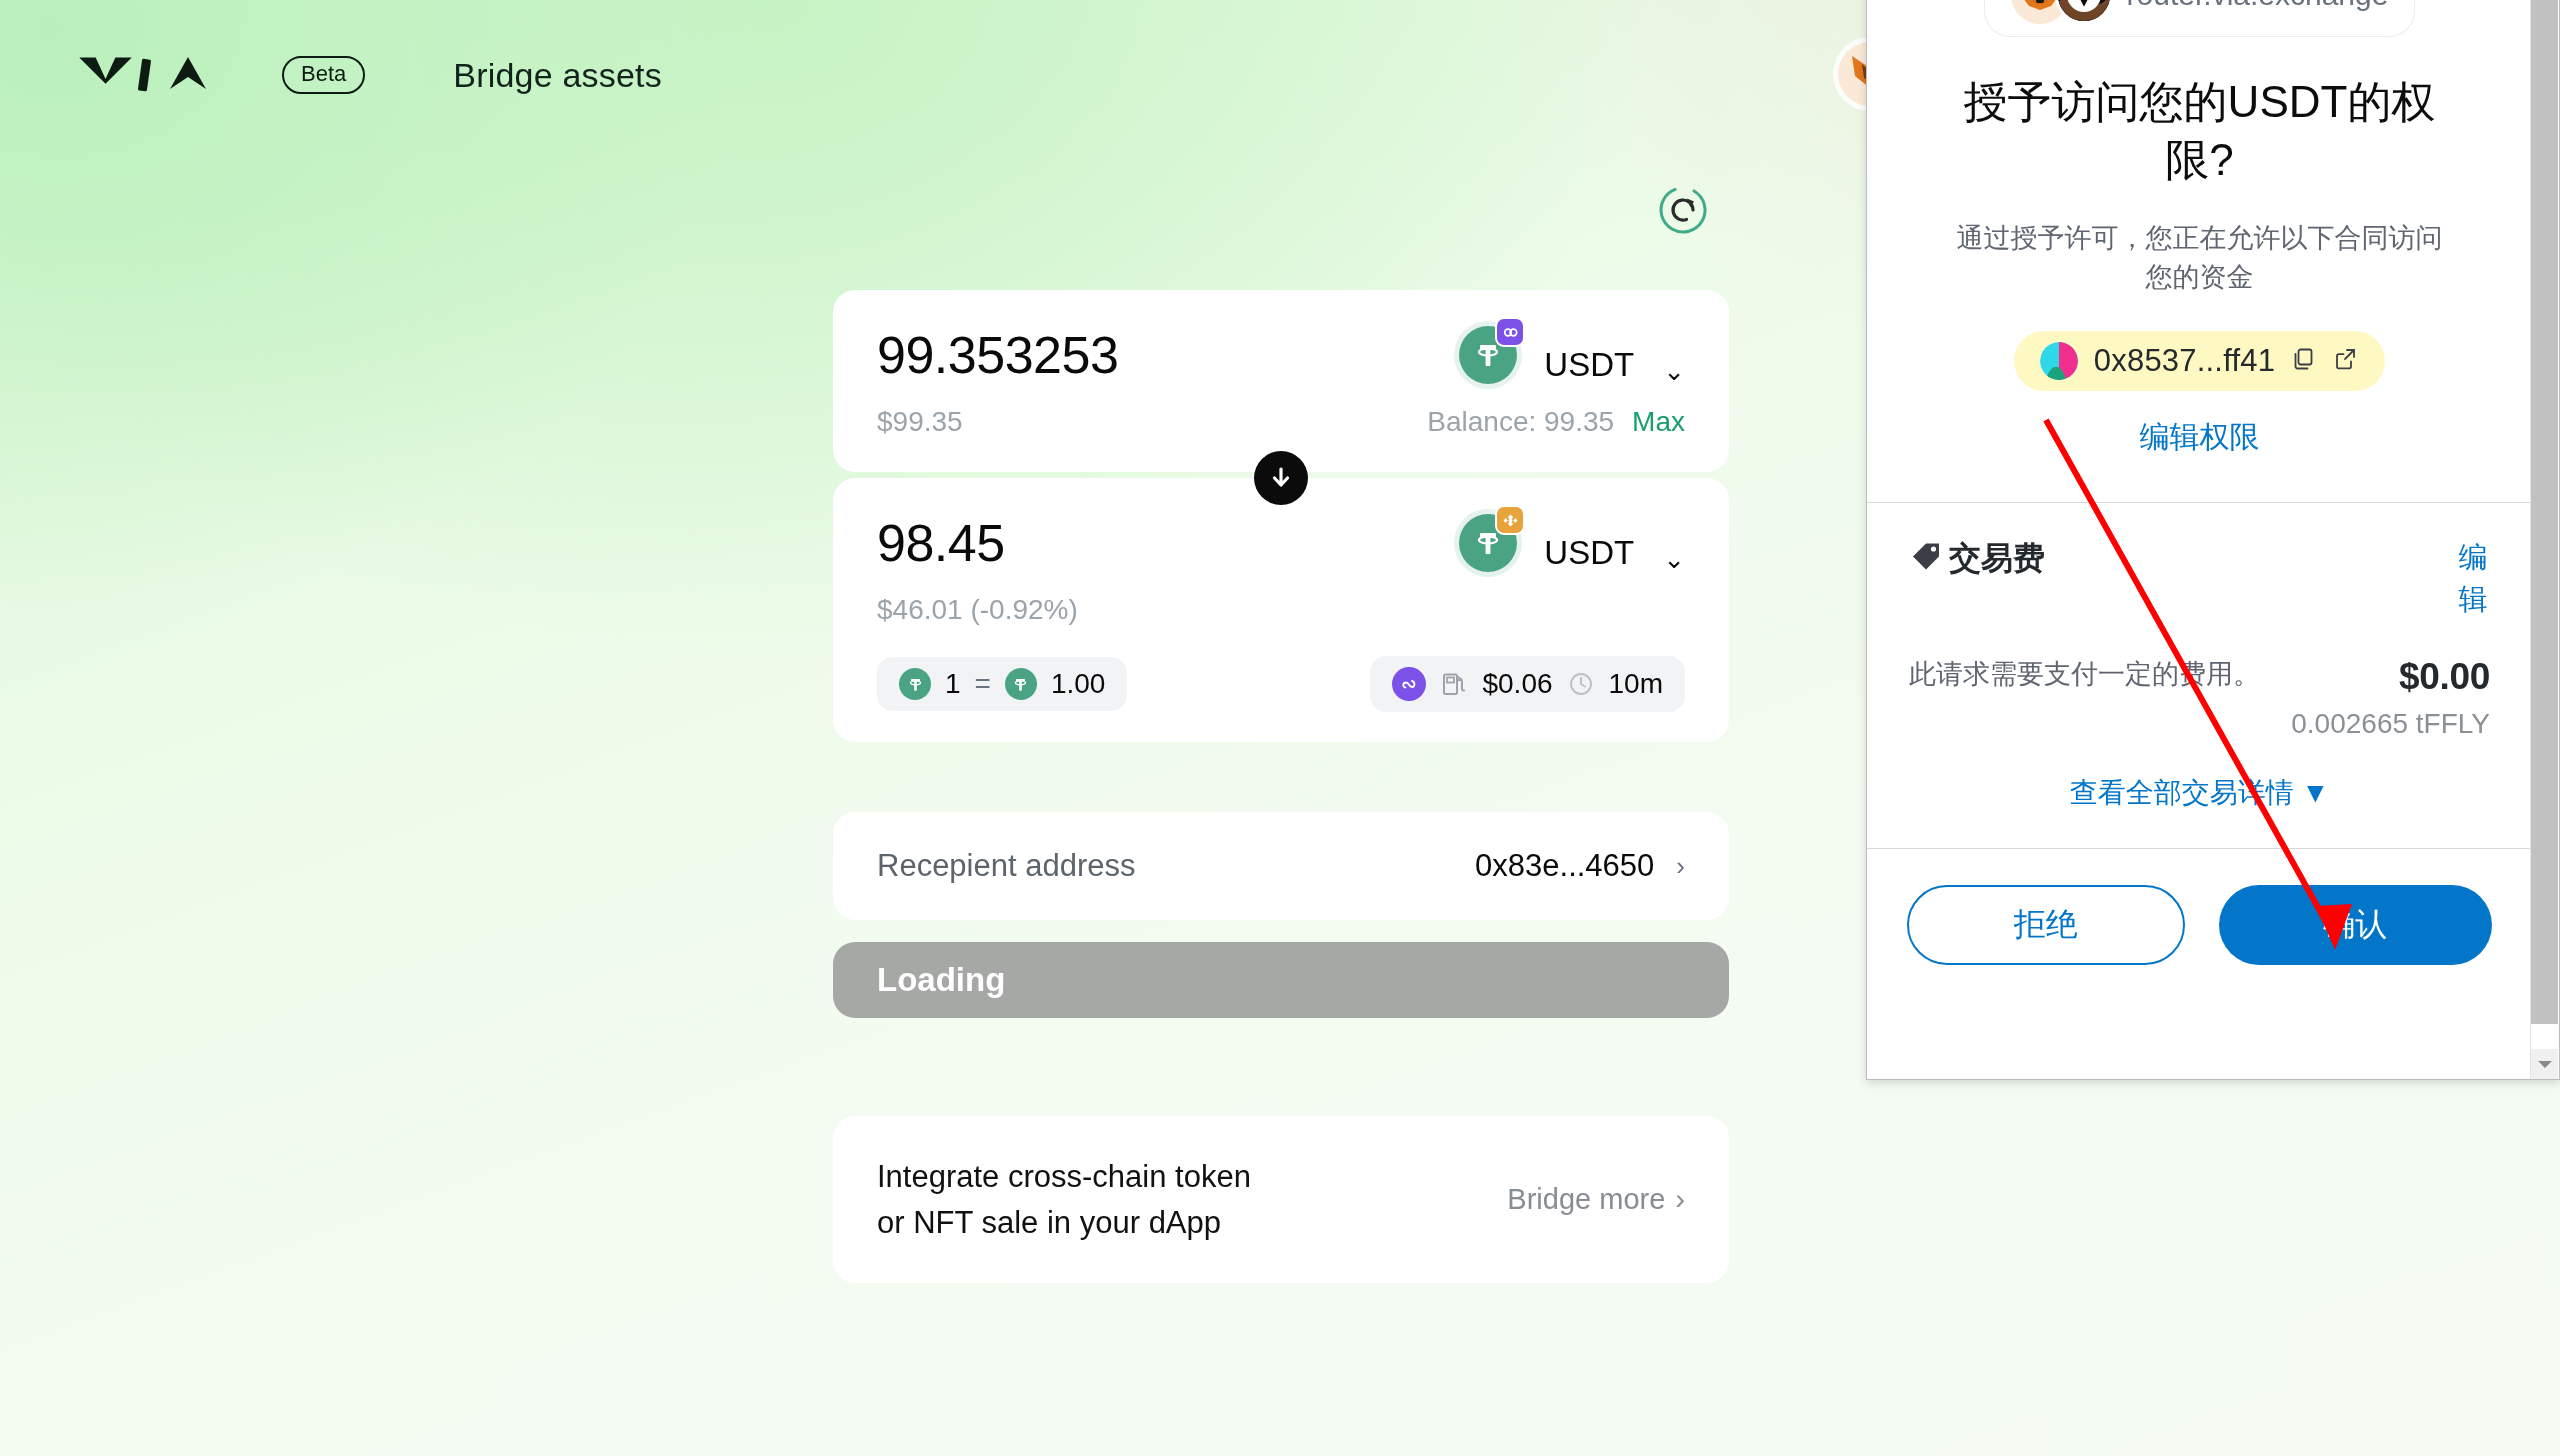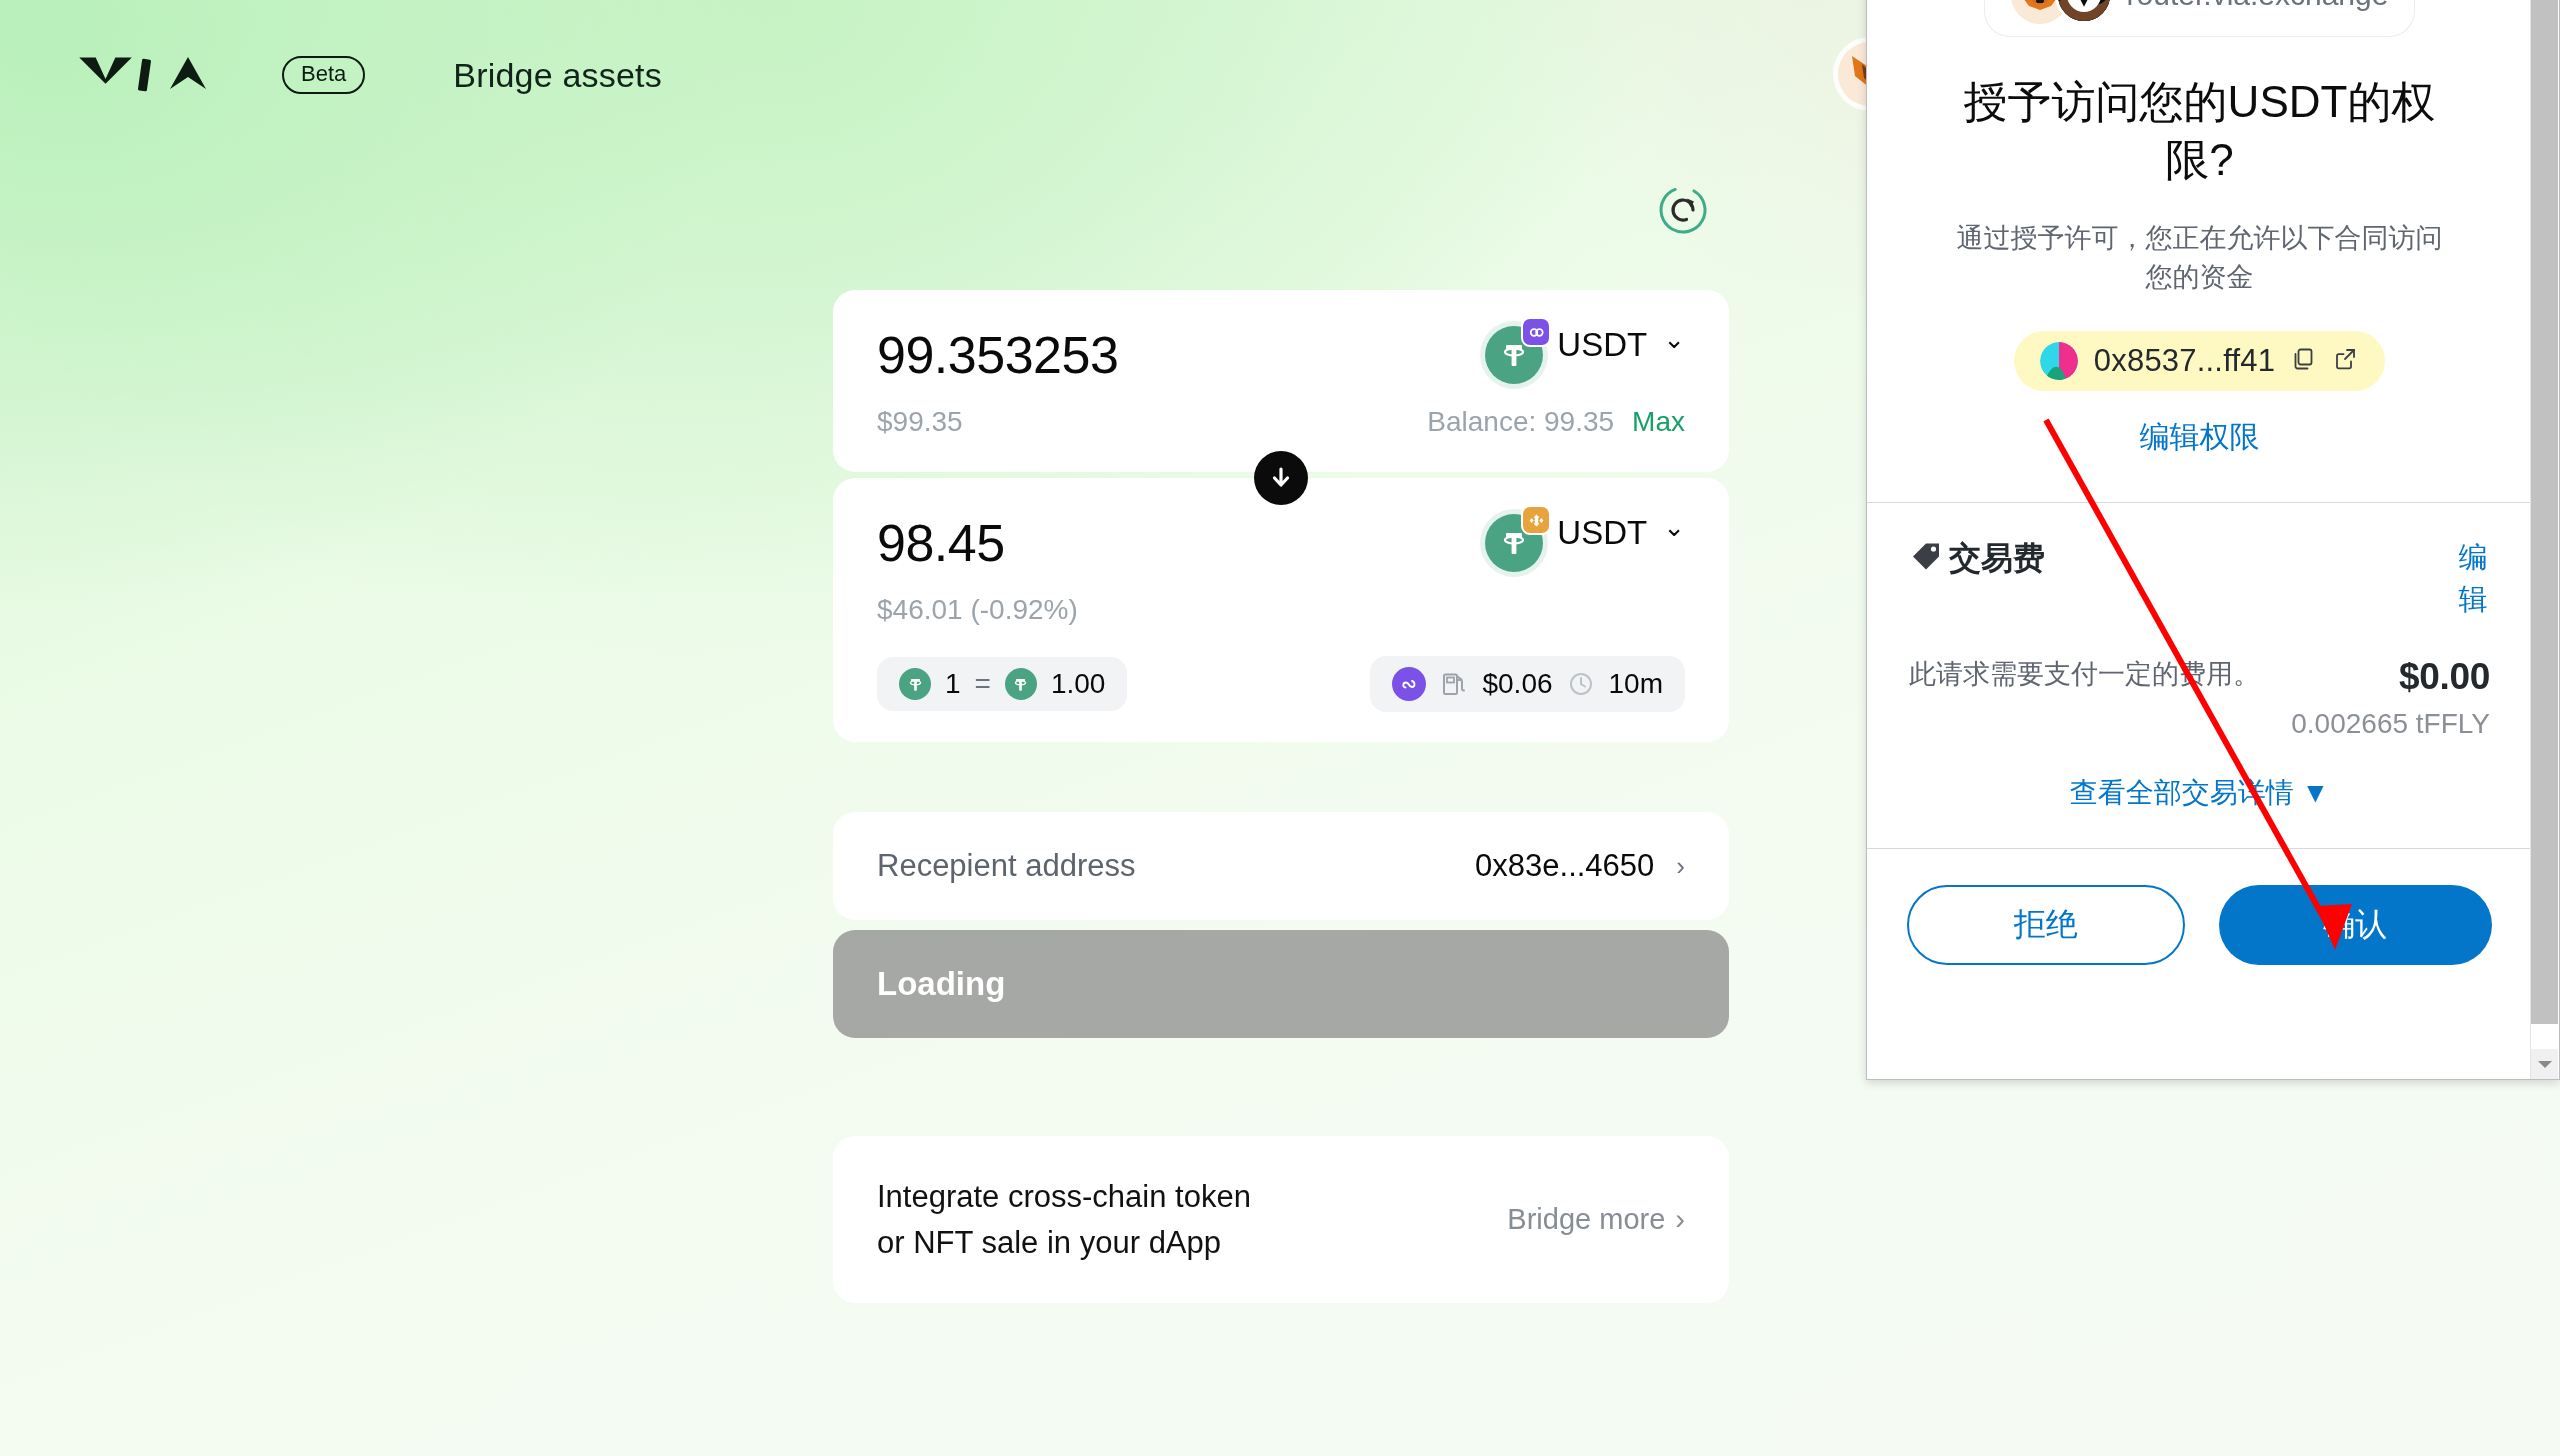--- a/index.html
+++ b/index.html
@@ -68,21 +68,21 @@
   }
   .card-from { padding: 36px 44px 34px; }
   .card-to   { padding: 36px 44px 30px; margin-top: 6px; }
 
   .amount-row { display: flex; align-items: center; justify-content: space-between; }
   .amount {
     font-size: 52px; color: #0a0a0a; font-weight: 400;
     letter-spacing: -.5px; line-height: 1.05;
   }
   .token-sel {
-    display: flex; align-items: flex-start; gap: 14px; cursor: pointer;
+    display: flex; align-items: flex-end; gap: 27px; cursor: pointer;
   }
   .token-badge-wrap { position: relative; width: 58px; height: 58px; }
   .token-coin {
     width: 58px; height: 58px; border-radius: 50%;
     background: #4aa484;
     display: flex; align-items: center; justify-content: center;
     box-shadow: 0 0 0 5px rgba(74,164,132,.14);
   }
   .chain-badge {
     position: absolute; right: -8px; top: -9px;
@@ -142,22 +142,22 @@
     padding: 36px 44px;
     display: flex; align-items: center; justify-content: space-between;
     cursor: pointer;
   }
   .recipient-label { font-size: 31px; color: #5d646c; }
   .recipient-val-wrap { display: flex; align-items: center; gap: 22px; }
   .recipient-val { font-size: 31px; color: #0a0a0a; }
   .recipient-chev { font-size: 26px; color: #6b7280; }
 
   .loading-btn {
-    margin-top: 10px;
-    height: 108px; border-radius: 22px;
+    margin-top: 22px;
+    height: 76px; border-radius: 22px;
     background: #a6a8a5;
     display: flex; align-items: center;
     padding-left: 44px;
     color: #fff; font-size: 33px; font-weight: 600;
     cursor: default;
   }
 
   .promo {
     margin-top: 98px;
     background: #fff; border-radius: 22px;

